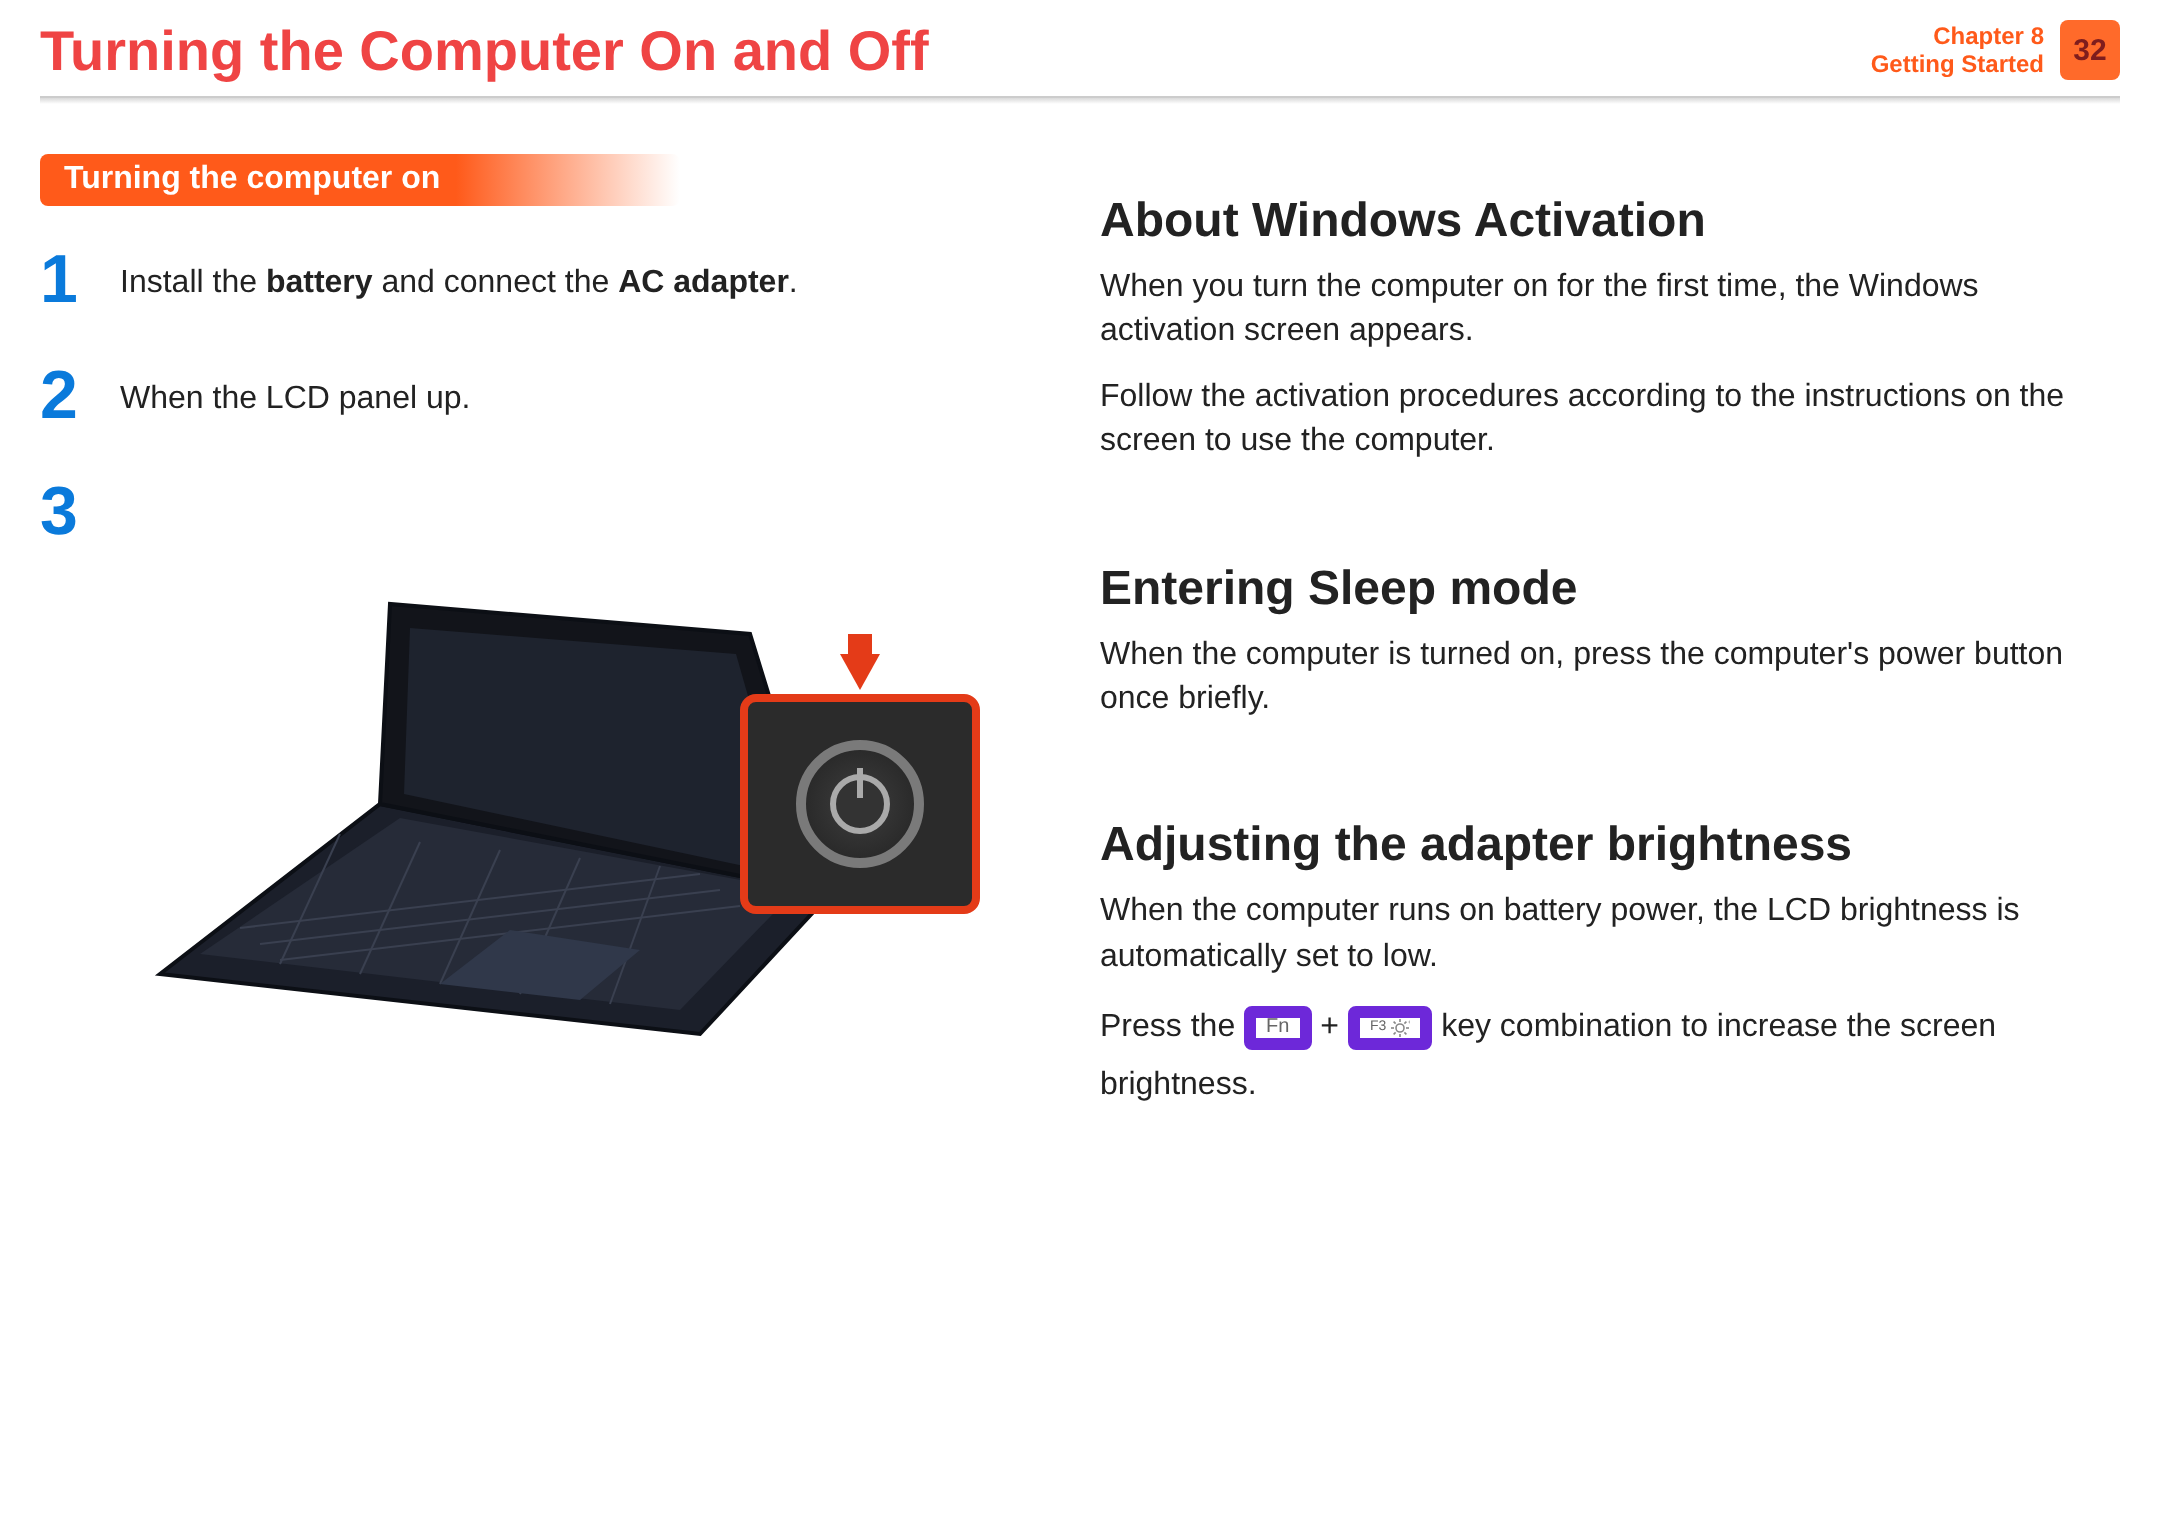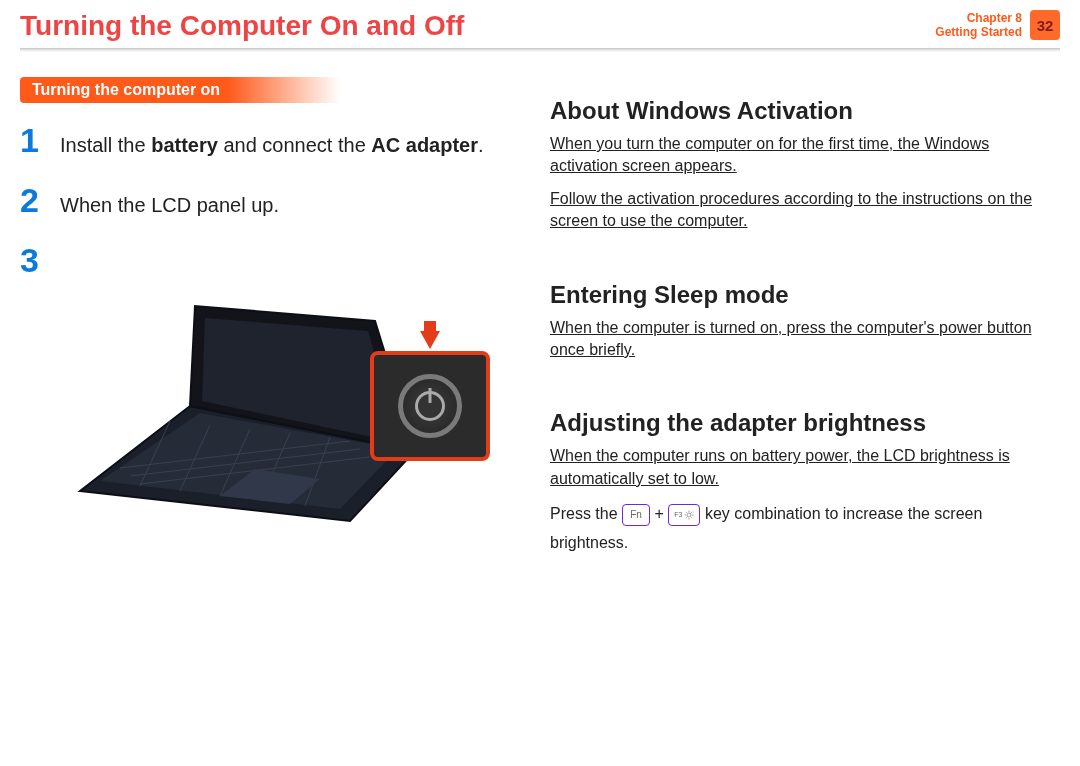--- a/index.html
+++ b/index.html
@@ -77,21 +77,21 @@
       margin-bottom: 24px;
     }
     .step-num {
       color: #0a7adb;
       font-size: 34px;
       font-weight: 700;
       line-height: 1;
       width: 28px;
     }
     .step-text {
-      font-size: 20px;
+      font-size: 16px;
       padding-top: 8px;
       line-height: 1.4;
     }
     .step-text b { font-weight: 700; }
     .laptop-figure {
       position: relative;
       width: 480px;
       height: 230px;
       margin-top: 10px;
     }
@@ -169,31 +169,30 @@
       font-size: 24px;
       font-weight: 700;
       margin-top: 8px;
       margin-bottom: 8px;
     }
     .col-right .subhead:first-child { margin-top: 20px; }
     .para {
       font-size: 16px;
       line-height: 1.4;
       margin-bottom: 10px;
-      text-decoration: underline;
     }
     .section-gap { height: 30px; }
     .keycap {
       display: inline-flex;
       align-items: center;
       justify-content: center;
       min-width: 28px;
       height: 22px;
       padding: 0 5px;
-      border: 1px solid #6d28d9;
+      border: 6px solid #6d28d9;
       border-radius: 4px;
       font-size: 10px;
       color: #666;
       vertical-align: middle;
       background: #fff;
       gap: 2px;
     }
     .keycap .tiny { font-size: 7px; }
     .sun-icon {
       width: 10px; height: 10px;

